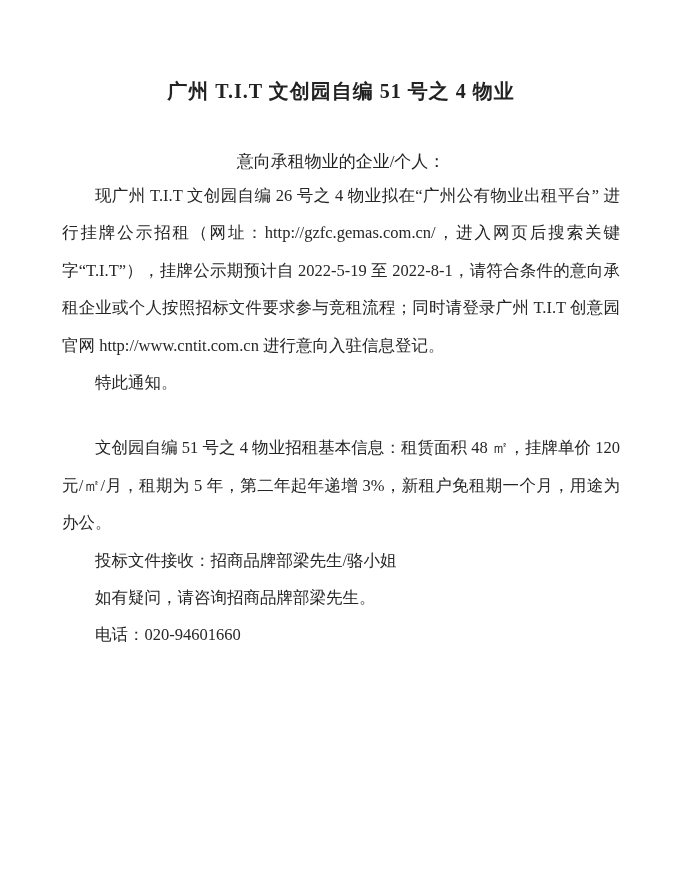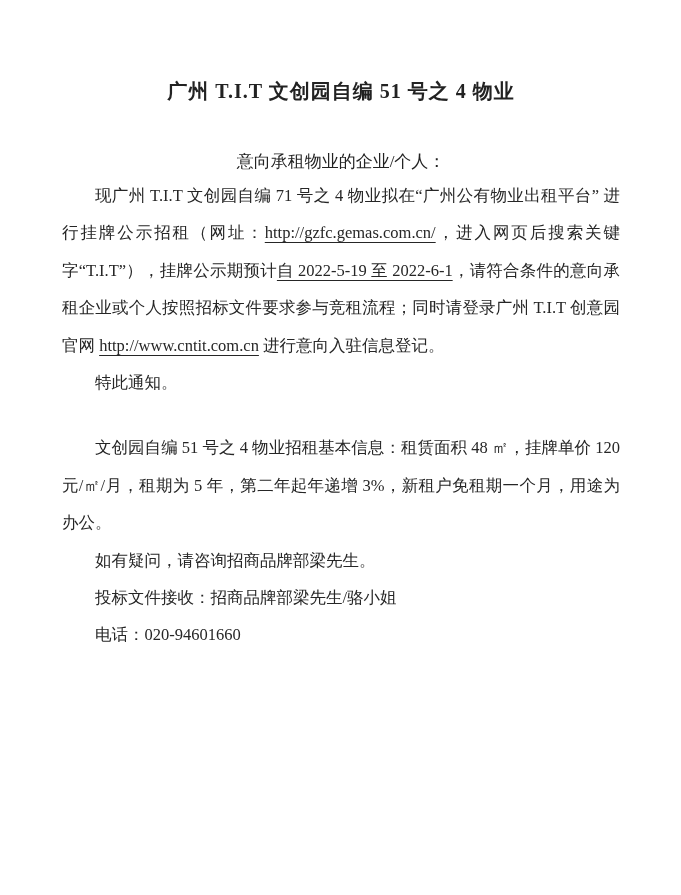--- a/index.html
+++ b/index.html
@@ -34,21 +34,20 @@
     margin: 0;
     font-size: 16.5px;
     line-height: 37.4px;
     text-align: justify;
     text-indent: 2em;
     color: #262626;
   }
   .para.no-gap { margin-top: 0; }
   .para.gap { margin-top: 28px; }
   .u {
-    text-decoration: underline;
     text-underline-offset: 4px;
     text-decoration-thickness: 1px;
     margin-top: 28px;
   }
   .signature-company {
     position: absolute;
     top: 722px;
     right: 68px;
     font-size: 17.5px;
     letter-spacing: 2px;
@@ -82,28 +81,28 @@
 <body>
 
 <div class="page">
 
   <div class="doc-title">
     <div>广州 T.I.T 文创园自编 51 号之 4 物业</div>
   </div>
 
   <div class="salutation">意向承租物业的企业/个人：</div>
 
-  <p class="para no-gap" style="margin-top:3px;"><span>现广州 T.I.T 文创园自编 71 号之 4 物业拟在“广州公有物业出租平台” 进行挂牌公示招租（网址：</span><span class="u">http://gzfc.gemas.com.cn/</span><span>，进入网页后搜索关键字“T.I.T”），挂牌公示期预计</span><span class="u">自 2022-5-19 至 2022-6-1</span><span>，请符合条件的意向承租企业或个人按照招标文件要求参与竞租流程；同时请登录广州 T.I.T 创意园官网 </span><span class="u">http://www.cntit.com.cn</span><span> 进行意向入驻信息登记。</span></p>
+  <p class="para no-gap" style="margin-top:3px;"><span>现广州 T.I.T 文创园自编 26 号之 4 物业拟在“广州公有物业出租平台” 进行挂牌公示招租（网址：</span><span class="u">http://gzfc.gemas.com.cn/</span><span>，进入网页后搜索关键字“T.I.T”），挂牌公示期预计</span><span class="u">自 2022-5-19 至 2022-8-1</span><span>，请符合条件的意向承租企业或个人按照招标文件要求参与竞租流程；同时请登录广州 T.I.T 创意园官网 </span><span class="u">http://www.cntit.com.cn</span><span> 进行意向入驻信息登记。</span></p>
 
   <p class="para no-gap">特此通知。</p>
 
   <p class="para gap">文创园自编 51 号之 4 物业招租基本信息：租赁面积 48 ㎡，挂牌单价 120 元/㎡/月，租期为 5 年，第二年起年递增 3%，新租户免租期一个月，用途为办公。</p>
 
+  <p class="para no-gap">投标文件接收：招商品牌部梁先生/骆小姐</p>
   <p class="para no-gap">如有疑问，请咨询招商品牌部梁先生。</p>
-  <p class="para no-gap">投标文件接收：招商品牌部梁先生/骆小姐</p>
   <p class="para no-gap">电话：020-94601660</p>
 
   <div class="signature-company">广州新仕诚企业发展股份有限公司</div>
   <div class="signature-date">2022 年 5 月 19 日</div>
 
   <svg class="stamp" viewBox="0 0 144 144" xmlns="http://www.w3.org/2000/svg">
     <defs>
       <path id="arcTop" d="M 24.4 99.5 A 55 55 0 1 1 119.6 99.5" fill="none"></path>
       <path id="arcBottom" d="M 34 105 A 50 50 0 0 0 110 105" fill="none"></path>
     </defs>

